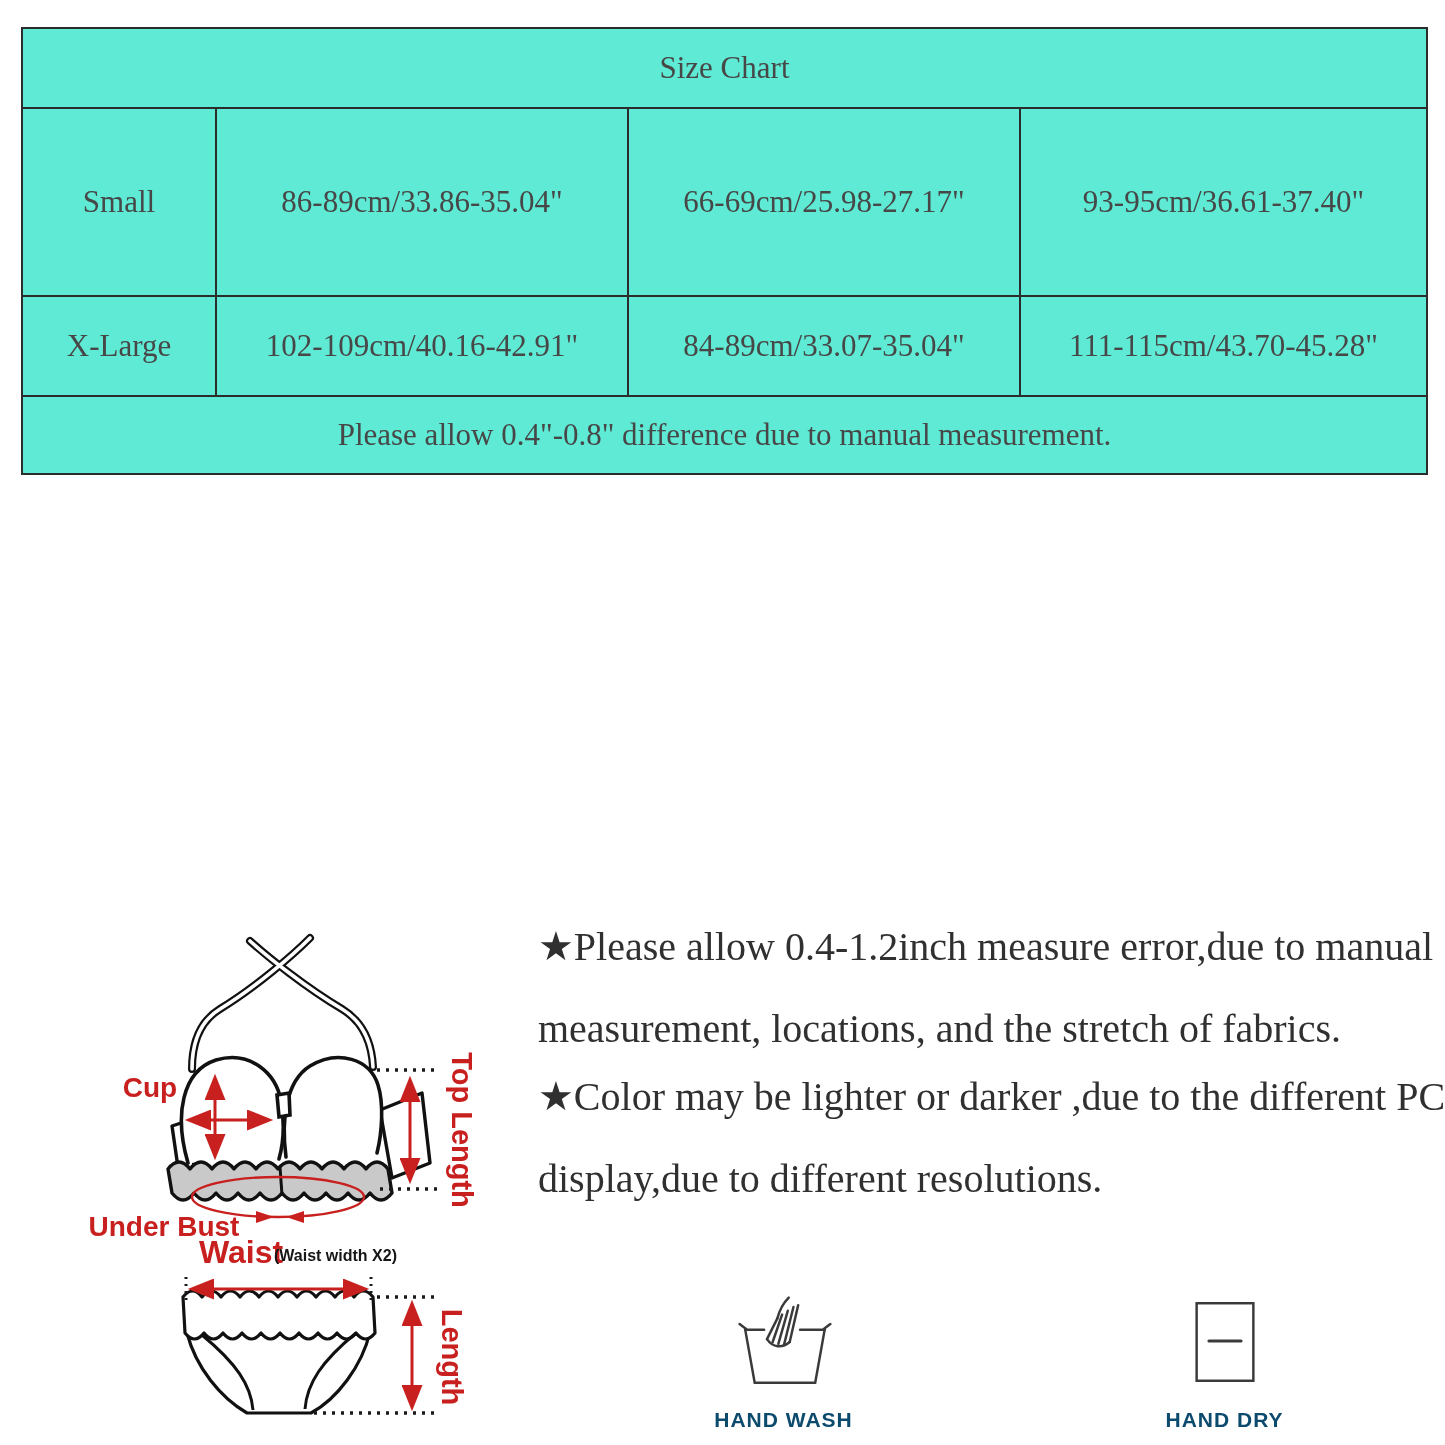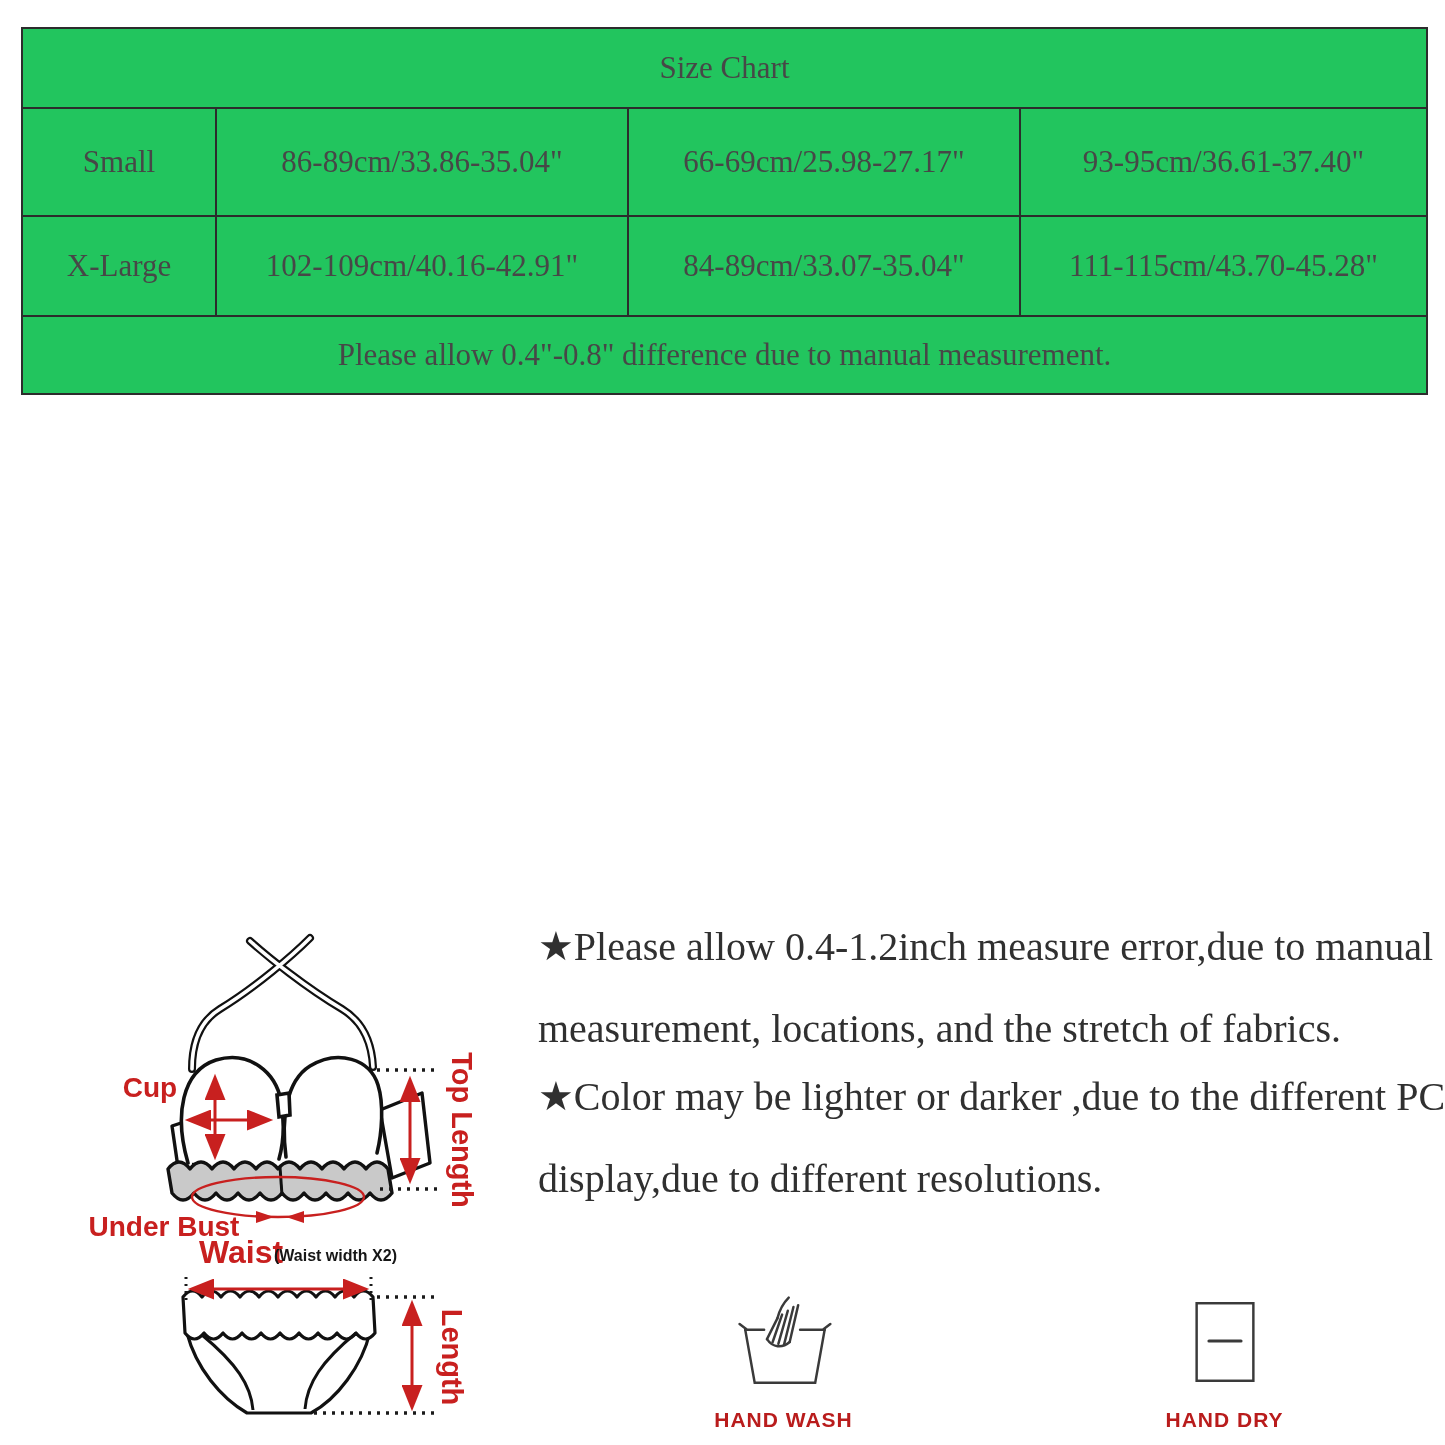--- a/index.html
+++ b/index.html
@@ -3,59 +3,59 @@
 <meta charset="utf-8">
 <style>
   html,body{margin:0;padding:0;background:#fff;}
   .canvas{position:relative;width:1445px;height:1445px;background:#ffffff;overflow:hidden;
           font-family:"Liberation Serif", serif;}
 
   
   table.sizechart{position:absolute;left:21px;top:27px;width:1406px;border-collapse:collapse;
                   table-layout:fixed;border:2px solid #2c2c2c;}
   table.sizechart td{border:2px solid #2c2c2c;text-align:center;vertical-align:middle;
-                     color:#474747;font-size:31px;background:#22c55e;padding:0;}
+                     color:#474747;font-size:31px;background:#5eead4;padding:0;}
   td.titlecell{font-size:46px;color:#121212;background:#f1f1f0;border-bottom:3px solid #222;}
   td.headcell{font-size:33px;color:#4a4a4a;background:#f1f1f0;}
   td.sizecell{font-size:31px;color:#4a4a4a;background:#f1f1f0;}
   td.footcell{font-size:27px;color:#1d1d1d;background:#f1f1f0;border-top:3px solid #222;}
 
   
   .diagram{position:absolute;left:50px;top:905px;width:470px;height:540px;}
   .notes{position:absolute;left:538px;top:906px;width:910px;color:#303030;
          font-size:40px;line-height:82px;}
   .notes p{margin:0;}
   .notes p + p{margin-top:-14px;}
 
   .care-row{position:absolute;left:563px;top:1290px;width:882px;display:flex;}
   .care{flex:1 1 0;display:flex;flex-direction:column;align-items:center;}
   .care svg{width:108px;height:104px;display:block;}
   .care .lbl{margin-top:14px;font-family:"Liberation Sans", sans-serif;font-weight:bold;
-             font-size:21px;letter-spacing:1px;color:#b91c1c;white-space:nowrap;}
+             font-size:21px;letter-spacing:1px;color:#0c4a6e;white-space:nowrap;}
 
   .redtxt{font-family:"Liberation Sans", sans-serif;font-weight:bold;fill:#c8201f;}
   .blktxt{font-family:"Liberation Sans", sans-serif;font-weight:bold;fill:#161616;}
 </style>
 </head>
 <body>
 
 <div class="canvas">
 
   <table class="sizechart">
     <colgroup>
         <col style="width:194px">
         <col style="width:412px">
         <col style="width:392px">
         <col style="width:407px">
       </colgroup>
     <tbody>
         <tr style="height:80px">
       <td class="titlecell" colspan="4">Size Chart</td>
     </tr>
-    <tr style="height:108px">
+    <tr style="height:188px">
       <td class="sizecell">Small</td>
       <td>86-89cm/33.86-35.04"</td>
       <td>66-69cm/25.98-27.17"</td>
       <td>93-95cm/36.61-37.40"</td>
     </tr>
     <tr style="height:100px">
       <td class="sizecell">X-Large</td>
       <td>102-109cm/40.16-42.91"</td>
       <td>84-89cm/33.07-35.04"</td>
       <td>111-115cm/43.70-45.28"</td>

